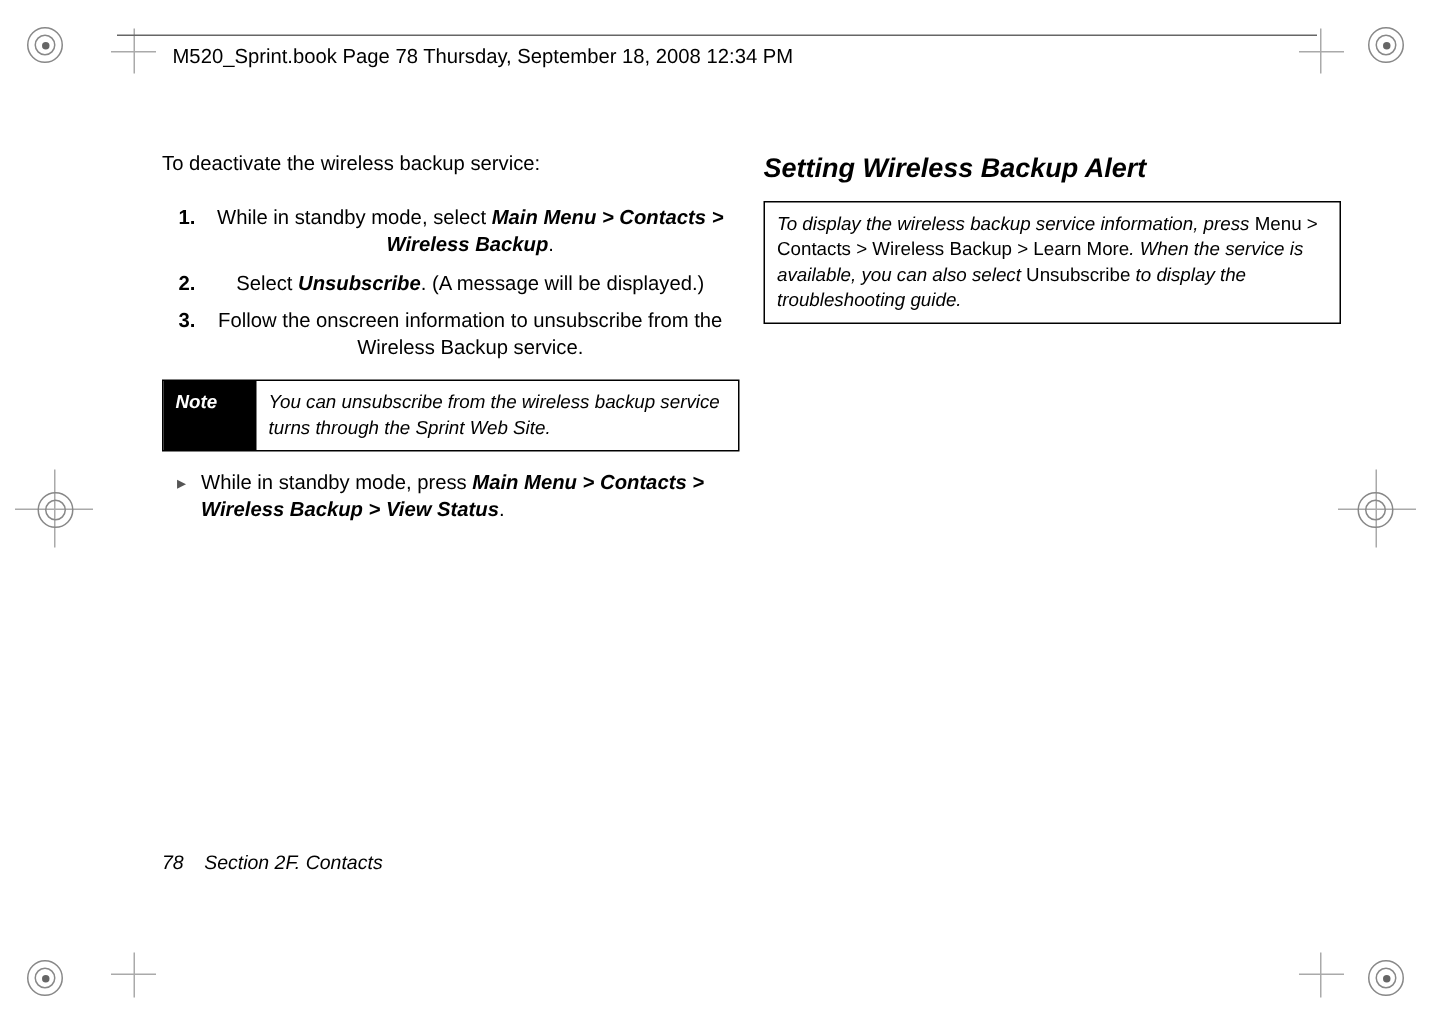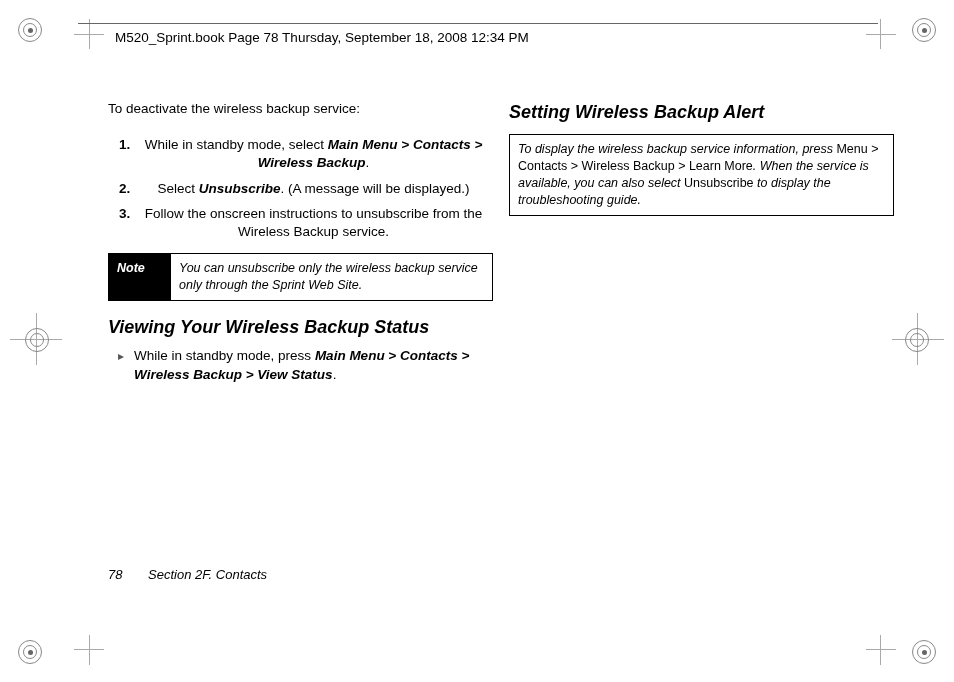--- a/index.html
+++ b/index.html
@@ -22,21 +22,21 @@
   .bi{font-weight:bold;font-style:italic;}
   .bullet-item{display:flex;gap:10px;margin:6px 0 0 10px;}
   .bullet-mark{color:#555;font-size:12px;line-height:18px;}
   .callout{display:flex;margin:10px 0 12px 0;border:1px solid #000;}
   .callout .tag{background:#000;color:#fff;font-weight:bold;font-style:italic;font-size:12.5px;padding:6px 8px;flex:0 0 46px;display:flex;align-items:flex-start;}
   .callout .body{padding:6px 8px;font-style:italic;font-size:12.5px;line-height:1.35;flex:1;}
   .callout .body .nb{font-style:normal;}
   h2.sect{font-family:Arial,Helvetica,sans-serif;font-style:italic;font-weight:bold;font-size:18px;margin:14px 0 8px 0;}
   .i{font-style:italic;}
   .footer{position:absolute;left:108px;bottom:100px;font-size:13px;font-style:italic;}
-  .footer .pg{margin-right:22px;}
+  .footer .pg{margin-right:10px;}
 </style>
 </head>
 <body>
 <div class="page">
 
 <div class="corner" style="left:18px;top:18px;">
       <div class="circ">
         <span class="innerdot"></span>
       </div>
     </div>
@@ -92,27 +92,26 @@
 
   <div class="col">
     <p class="intro">To deactivate the wireless backup service:</p>
     <ol class="steps">
       <li>
         <span>While in standby mode, select </span><span class="bi">Main Menu &gt; Contacts &gt; Wireless Backup</span><span>.</span>
       </li>
       <li>
         <span>Select </span><span class="bi">Unsubscribe</span><span>. (A message will be displayed.)</span>
       </li>
-      <li>Follow the onscreen instructions to unsubscribe from the Wireless Backup service.</li>
+      <li>Follow the onscreen information to unsubscribe from the Wireless Backup service.</li>
     </ol>
     <div class="callout">
       <div class="tag">Note</div>
-      <div class="body">You can unsubscribe only the wireless backup service only through the Sprint Web Site.</div>
+      <div class="body">You can unsubscribe from the wireless backup service turns through the Sprint Web Site.</div>
     </div>
-    <h2 class="sect">Viewing Your Wireless Backup Status</h2>
     <div class="bullet-item">
       <span class="bullet-mark">▸</span>
       <span>
         <span>While in standby mode, press </span><span class="bi">Main Menu &gt; Contacts &gt; Wireless Backup &gt; View Status</span><span>.</span>
       </span>
     </div>
   </div>
 
   <div class="col">
     <h2 class="sect" style="margin-top:0;">Setting Wireless Backup Alert</h2>

